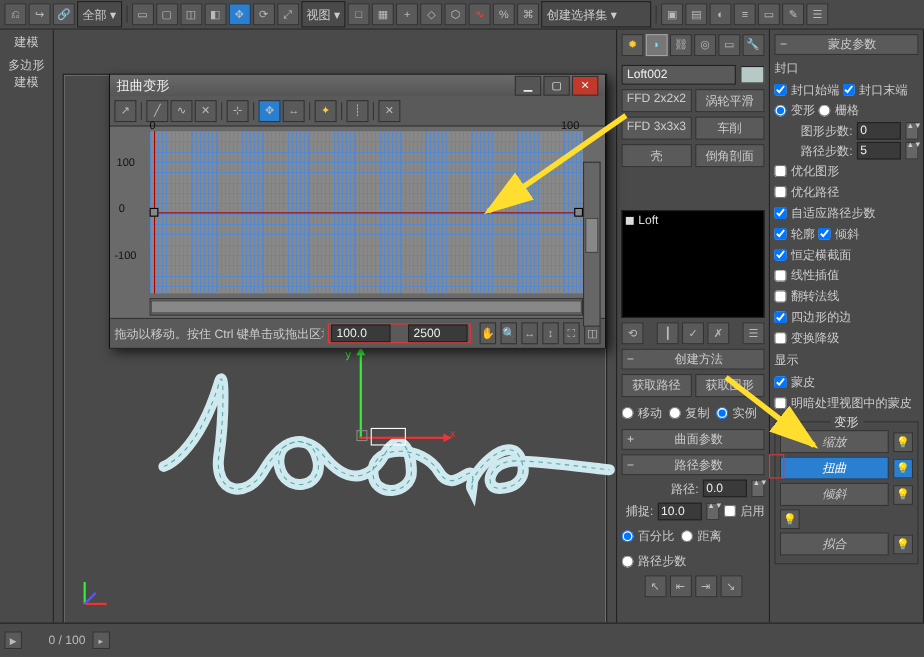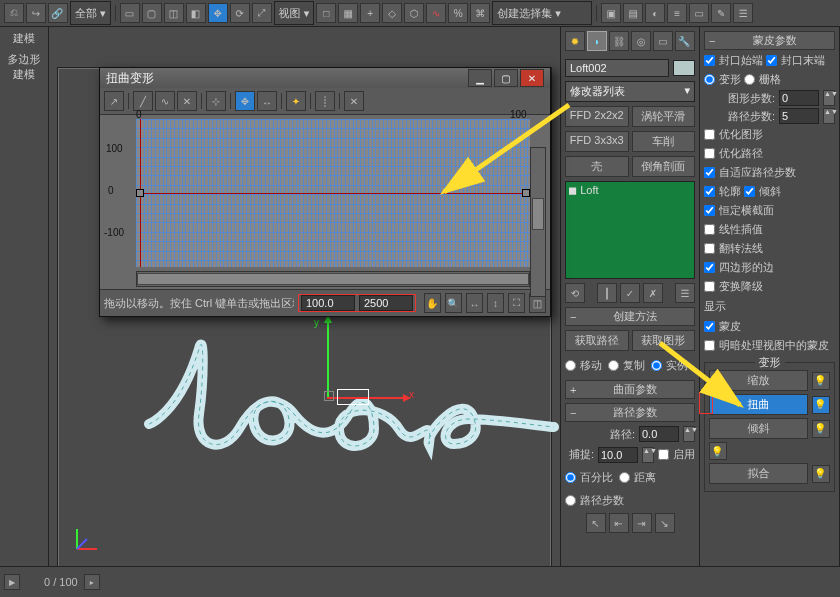--- a/index.html
+++ b/index.html
@@ -43,46 +43,46 @@
   .graph-zero{position:absolute;left:0;right:0;top:50%;height:1px;background:#a00;}
   .graph-zero-v{position:absolute;top:0;bottom:0;left:4px;width:1px;background:#a00;}
   .graph-endpt{position:absolute;width:6px;height:6px;background:#888;border:1px solid #000;transform:translate(-50%,-50%);}
   .g-tick{position:absolute;font-size:10px;color:#111;}
   .dlg-vscroll{position:absolute;right:4px;top:28px;width:14px;height:148px;background:#666;border:1px solid #333;}
   .dlg-vscroll .thumb{position:absolute;left:1px;right:1px;top:50px;height:30px;background:#888;border:1px solid #444;}
   .dlg-hscroll{margin:0 20px 2px 36px;height:14px;background:#666;border:1px solid #333;position:relative;}
   .dlg-hscroll .thumb{position:absolute;top:1px;bottom:1px;left:0;right:0;background:#888;border:1px solid #444;}
   .dlg-status{background:#5a5a5a;border-top:1px solid #333;padding:3px 4px;display:flex;align-items:center;gap:4px;font-size:11px;color:#ccc;}
   .num-field{background:#3a3a3a;border:1px solid #222;padding:1px 4px;width:44px;color:#eee;font-size:11px;display:inline-block;}
-  .red-box{border:1px solid #e33;padding:0 2px;display:flex;gap:4px;}
+  .red-box{border:1px solid #e33;padding:0 2px;display:flex;gap:16px;}
   
   .arrow{position:absolute;pointer-events:none;}
   
   .right-panel{width:280px;background:#4a4a4a;display:flex;}
   .midcol{width:135px;border-left:1px solid #222;border-right:1px solid #222;padding:4px 4px 4px 4px;display:flex;flex-direction:column;gap:4px;}
   .rightcol{width:145px;border-right:1px solid #222;padding:4px;display:flex;flex-direction:column;gap:2px;}
   .panel-tabs{display:flex;gap:2px;margin-bottom:4px;}
   .panel-tabs .tb-btn{width:18px;height:18px;}
   .panel-tabs .tb-btn.active{background:#777;border:1px solid #fff5;}
   .textinput{background:#5a5a5a;border:1px solid #222;padding:2px 4px;color:#eee;font-size:11px;}
   .swatch{width:20px;height:14px;background:#b6c9c7;border:1px solid #222;}
   .btn2{background:#5a5a5a;border:1px solid #333;padding:2px 2px;text-align:center;color:#ccc;font-size:11px;cursor:pointer;flex:1;}
   .row2{display:flex;gap:3px;}
   .section-title{background:#5a5a5a;border:1px solid #333;padding:1px 4px;color:#ccc;font-size:11px;display:flex;align-items:center;gap:4px;}
   .section-title .minus{color:#ccc;}
-  .listbox{background:#15803d;border:1px solid #222;height:92px;padding:2px;color:#ddd;}
+  .listbox{background:#000000;border:1px solid #222;height:92px;padding:2px;color:#ddd;margin-top:35px;}
   .chk{display:flex;align-items:center;gap:4px;font-size:11px;color:#ccc;padding:1px 0;}
   .chk input{margin:0;width:11px;height:11px;}
   .spin-row{display:flex;align-items:center;gap:4px;font-size:11px;justify-content:flex-end;}
   .spin{background:#3a3a3a;border:1px solid #222;width:34px;padding:1px 2px;color:#eee;font-size:11px;}
   .spin-btns{width:10px;height:14px;background:#666;border:1px solid #333;font-size:7px;line-height:6px;text-align:center;}
   .group-frame{border:1px solid #333;padding:4px;position:relative;margin-top:6px;}
   .group-frame .legend{position:absolute;top:-8px;left:50%;transform:translateX(-50%);background:#4a4a4a;padding:0 4px;font-size:11px;color:#ddd;}
   .deform-row{display:flex;gap:4px;align-items:center;margin:3px 0;}
-  .deform-btn{flex:1;background:#5a5a5a;border:1px solid #333;padding:2px;text-align:center;font-size:11px;color:#ccc;cursor:pointer;}
+  .deform-btn{flex:1;background:#5a5a5a;border:1px solid #333;padding:2px;text-align:center;font-size:11px;color:#ccc;cursor:pointer;font-style:italic;}
   .deform-btn.active{background:#2a7fd0;color:#fff;}
   .bulb{width:16px;height:16px;border:1px solid #333;background:#5a5a5a;display:flex;align-items:center;justify-content:center;font-size:10px;color:#ff5;cursor:pointer;}
   .bulb.on{background:#2a7fd0;}
   
   .bottom{position:absolute;left:0;right:0;bottom:0;height:30px;background:#4a4a4a;border-top:1px solid #222;display:flex;align-items:center;padding:0 4px;gap:6px;font-size:11px;color:#bbb;}
   .play-ctrl{width:14px;height:14px;background:#5a5a5a;border:1px solid #333;display:flex;align-items:center;justify-content:center;font-size:8px;}
 </style>
 </head>
 <body>
 
@@ -261,24 +261,20 @@
         <div class="tb-btn active" style="color:#7df">◗</div>
         <div class="tb-btn">⛓</div>
         <div class="tb-btn">◎</div>
         <div class="tb-btn">▭</div>
         <div class="tb-btn">🔧</div>
       </div>
       <div style="display:flex;gap:4px;align-items:center">
         <div class="textinput" style="flex:1">Loft002</div>
         <div class="swatch"></div>
       </div>
-      <div class="textinput" style="display:flex;justify-content:space-between">
-          <span>修改器列表</span>
-          <span>▾</span>
-        </div>
       <div class="row2">
           <div class="btn2">FFD 2x2x2</div>
           <div class="btn2">涡轮平滑</div>
         </div>
       <div class="row2">
           <div class="btn2">FFD 3x3x3</div>
           <div class="btn2">车削</div>
         </div>
       <div class="row2">
           <div class="btn2">壳</div>
@@ -362,20 +358,21 @@
         <div class="tb-btn">⇥</div>
         <div class="tb-btn">↘</div>
       </div>
     </div>
 
     <div class="rightcol">
       <div class="section-title">
           <span class="minus">−</span>
           <span style="flex:1;text-align:center">蒙皮参数</span>
         </div>
+      <div style="font-size:11px;color:#ccc;padding:2px 0">封口</div>
       <div class="row2">
         <label class="chk">
             <input type="checkbox" checked="" style="">
             <span>封口始端</span>
           </label>
         <label class="chk">
             <input type="checkbox" checked="" style="">
             <span>封口末端</span>
           </label>
       </div>

